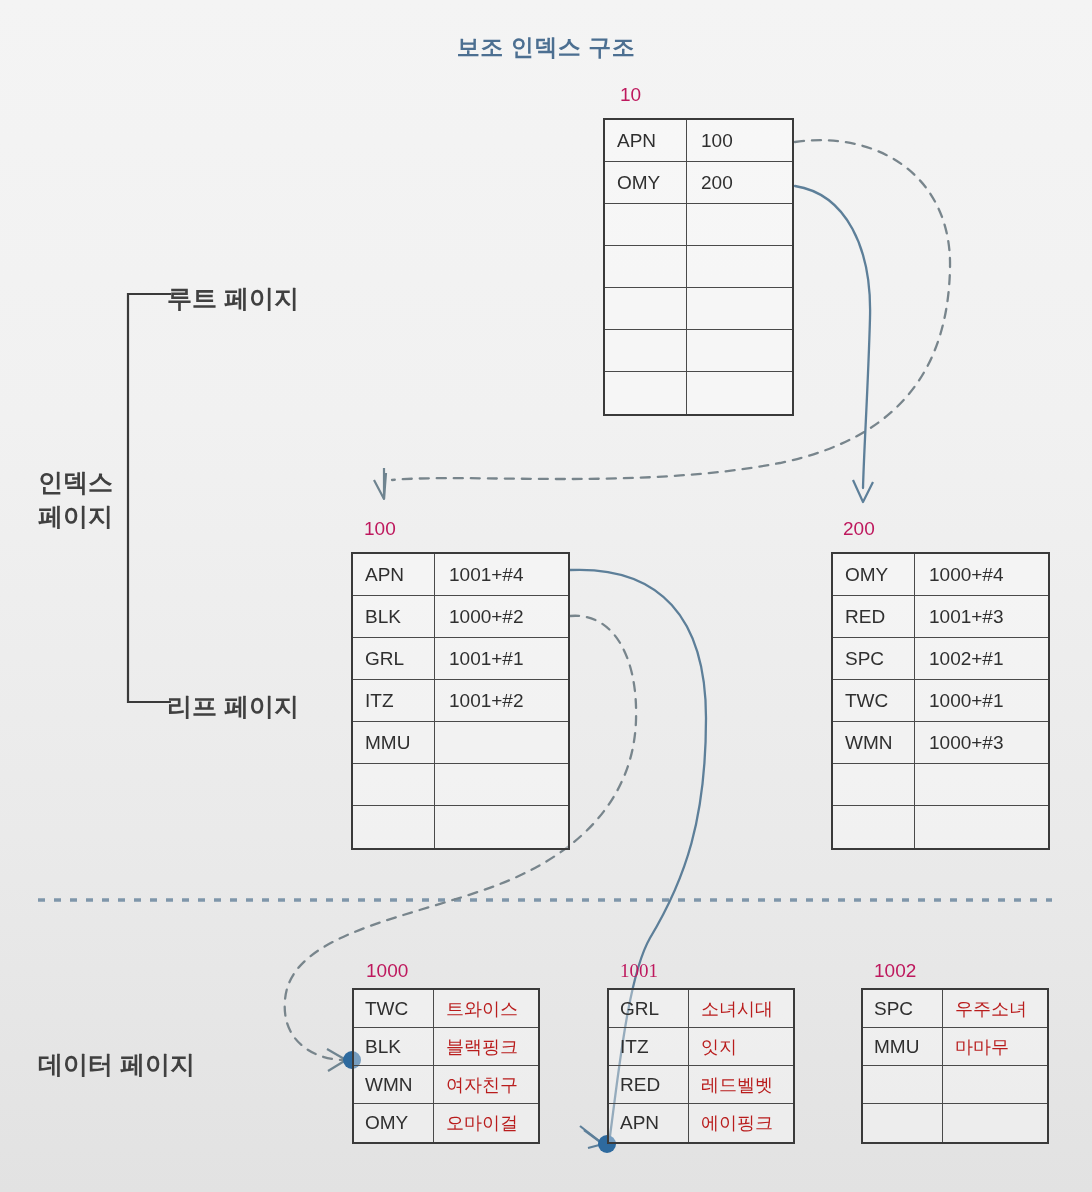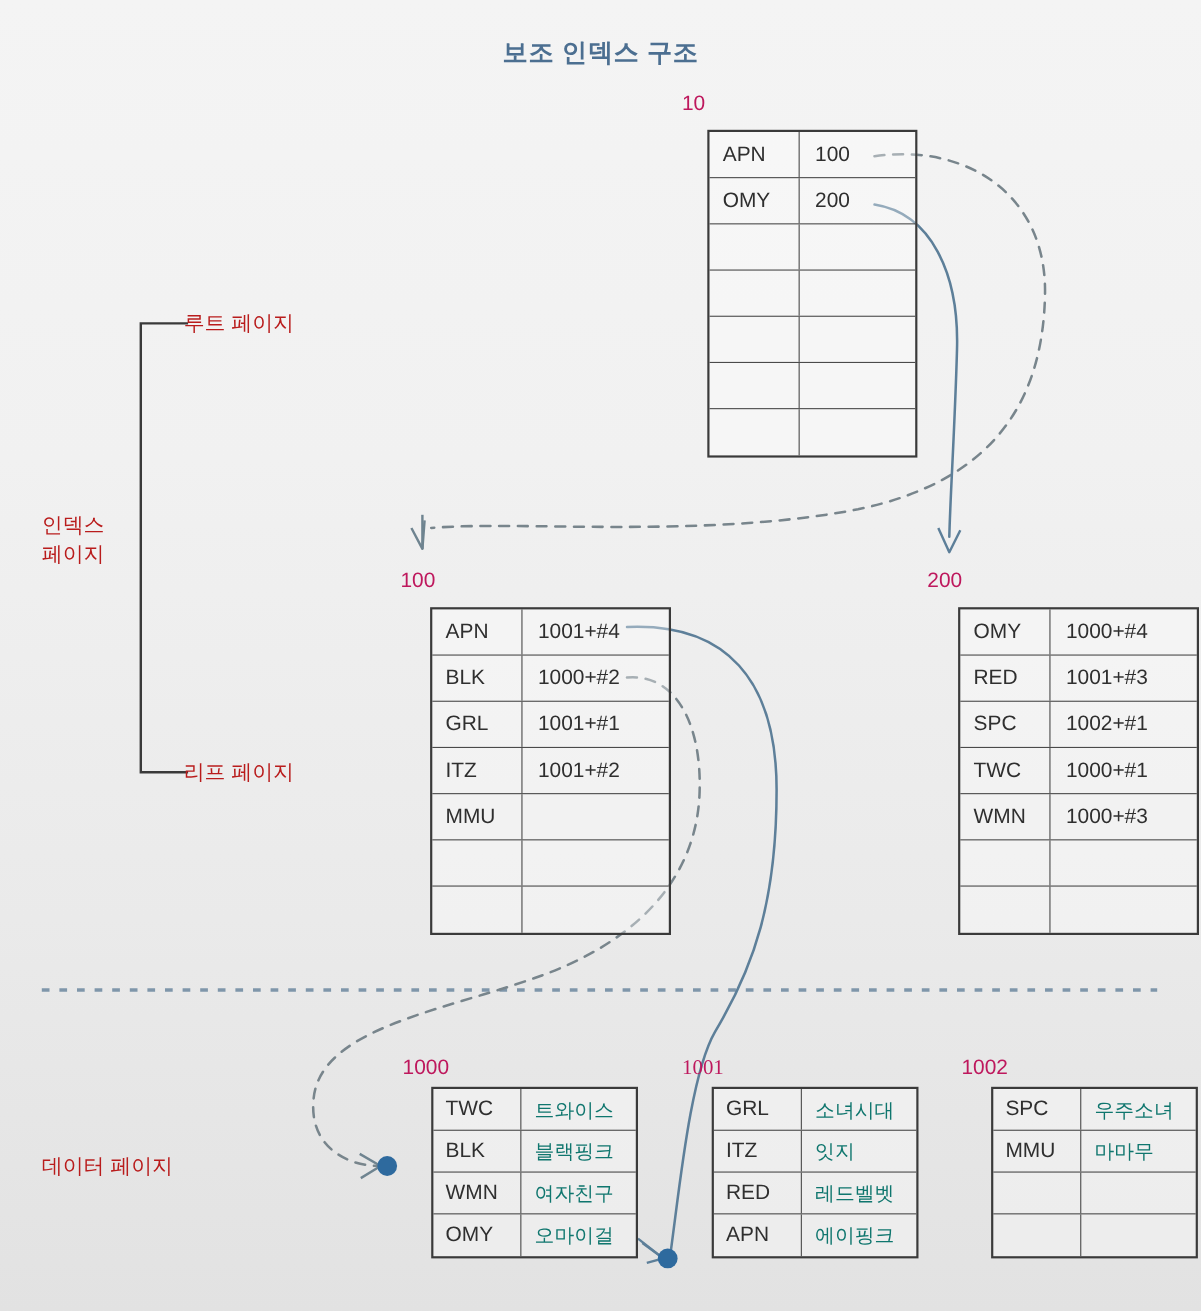--- a/index.html
+++ b/index.html
@@ -15,38 +15,38 @@
   .title{
     position:absolute;left:0;top:14px;width:1092px;text-align:center;
     font-size:23px;font-weight:bold;color:#4c6f91;letter-spacing:0.5px;
   }
 
   .page-label{
     position:absolute;font-size:19px;color:#be185d;font-weight:normal;
   }
 
   .tbl{position:absolute;border:2.5px solid #3a3a3a;background:rgba(255,255,255,0.35);
-       box-sizing:border-box;margin-left:40px;}
+       box-sizing:border-box;}
   .tbl .row{display:flex;box-sizing:border-box;border-bottom:1.6px solid #4a4a4a;}
   .tbl .row:last-child{border-bottom:none;}
   .tbl .c1{box-sizing:border-box;border-right:1.6px solid #4a4a4a;display:flex;align-items:center;}
   .tbl .c2{box-sizing:border-box;display:flex;align-items:center;}
   .tbl .c1 span,.tbl .c2 span{display:block;}
 
   
   .idx .row{height:42px;}
   .idx .c1{width:82px;padding-left:12px;font-size:19px;color:#2f2f2f;}
   .idx .c2{flex:1;padding-left:14px;font-size:19px;color:#2f2f2f;}
 
   
   .data .row{height:38px;}
   .data .c1{width:80px;padding-left:11px;font-size:19px;color:#2f2f2f;}
-  .data .c2{flex:1;padding-left:12px;font-size:18px;color:#0f766e;}
-
-  .side-label{position:absolute;font-size:19px;font-weight:normal;color:#b91c1c;line-height:1.35;}
+  .data .c2{flex:1;padding-left:12px;font-size:18px;color:#b91c1c;}
+
+  .side-label{position:absolute;font-size:25px;font-weight:bold;color:#404040;line-height:1.35;}
 </style>
 </head>
 <body>
 
 <div id="stage">
 
   <div class="title">보조 인덱스 구조</div>
 
   <svg id="wires" viewBox="0 0 1092 1192" xmlns="http://www.w3.org/2000/svg">
     <defs>

